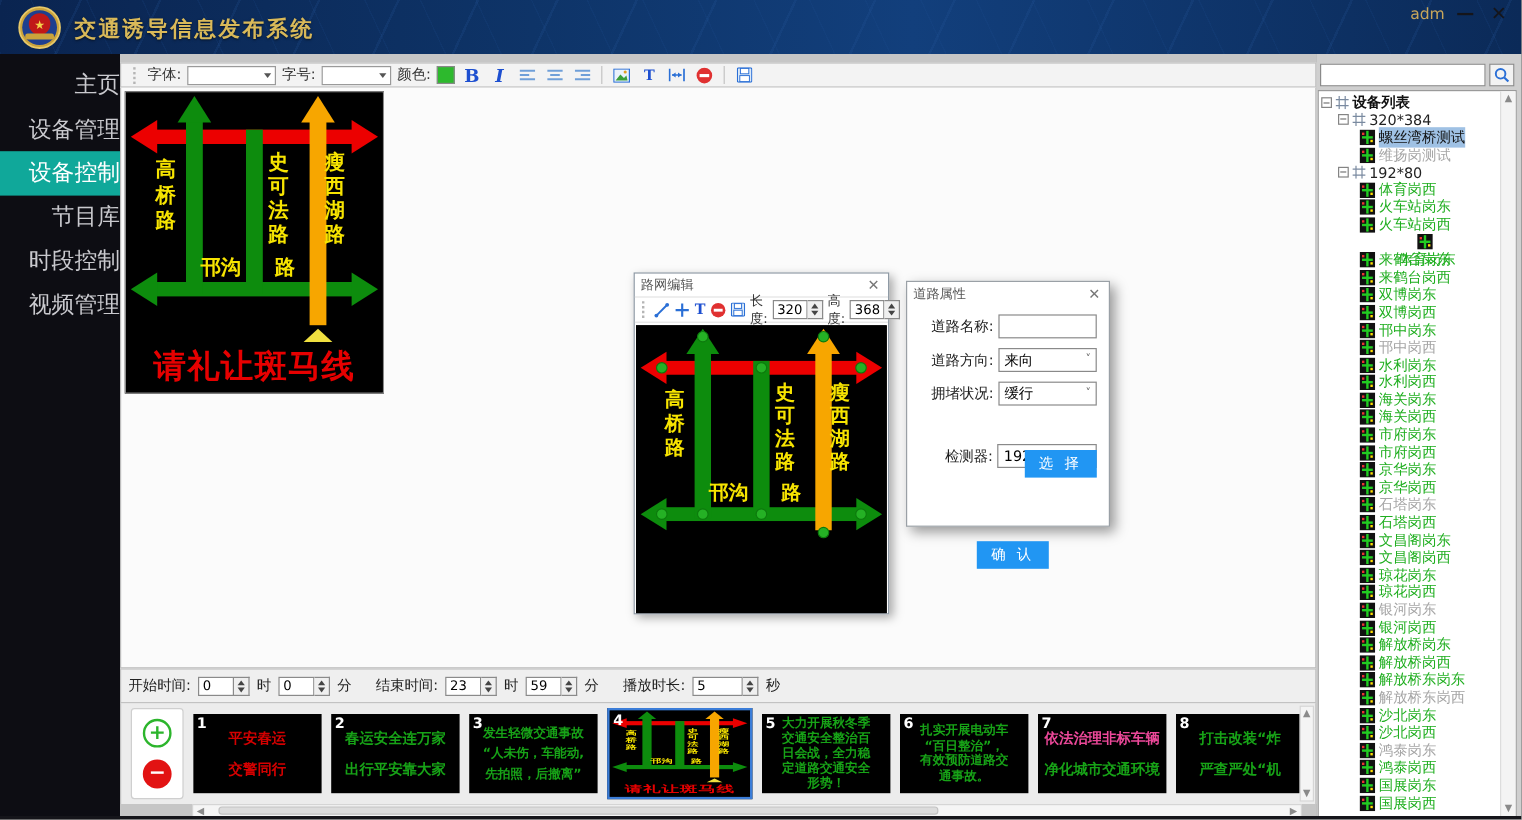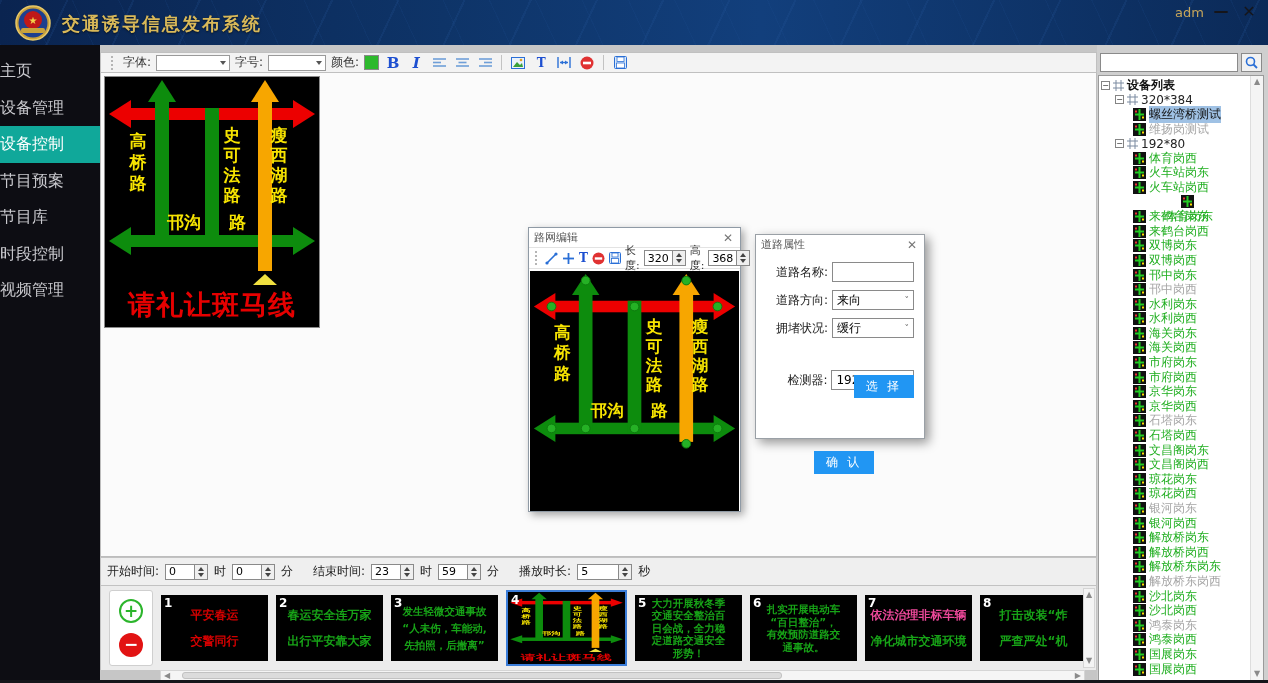--- a/index.html
+++ b/index.html
@@ -16,21 +16,21 @@
   }
   #logo { position:absolute; left:14px; top:4px; width:38px; height:38px; }
   #title { position:absolute; left:62px; top:12px; font-size:18px; font-weight:bold; color:#d9b959;
     letter-spacing:2px; text-shadow:0 1px 2px rgba(0,0,0,.6); }
   #user { position:absolute; right:64px; top:5px; color:#c7a65b; font-size:13px; }
   #btn-min { position:absolute; right:36px; top:2px; color:#15151a; font-size:15px; font-weight:bold; cursor:pointer; width:22px; text-align:center;}
   #btn-close { position:absolute; right:8px; top:2px; color:#15151a; font-size:16px; font-weight:bold; cursor:pointer; width:22px; text-align:center;}
 
   
   #sidebar { position:absolute; left:0; top:45px; width:100px; height:638px; background:#0d0d13; }
-  .side-item { height:36.5px; line-height:36.5px; text-align:left; color:#c9c9ce; font-size:16px;
+  .side-item { height:36.5px; line-height:36.5px; text-align:right; color:#c9c9ce; font-size:19px;
     cursor:pointer; margin-top:0; }
   #sidebar { padding-top:8px; }
   .side-item.active { background:#10a89a; color:#fff; }
 
   
   #main { position:absolute; left:100px; top:45px; width:997px; height:638px; background:#c6c6c6; }
   #maintoolbar { position:absolute; left:0; top:7px; width:997px; height:21px; background:#f3f3f3;
     border:1px solid #c0c0c0; display:flex; align-items:center; gap:5px; padding:0 4px 0 10px; }
   .grip { width:3px; height:14px; border-left:2px dotted #b5b5b5; margin-right:4px; }
   .tlabel-s { color:#333; font-size:12px; }
@@ -159,21 +159,20 @@
     <div id="title">交通诱导信息发布系统</div>
     <div id="user">adm</div>
     <div id="btn-min">—</div>
     <div id="btn-close">✕</div>
   </div>
 
   <div id="sidebar">
       <div class="side-item">主页</div>
       <div class="side-item">设备管理</div>
       <div class="side-item active">设备控制</div>
-      <div class="side-item">节目预案</div>
       <div class="side-item">节目库</div>
       <div class="side-item">时段控制</div>
       <div class="side-item">视频管理</div>
     </div>
 
   <div id="main">
 
     <div id="maintoolbar">
       <div class="grip"></div>
       <span class="tlabel-s">字体:</span>

